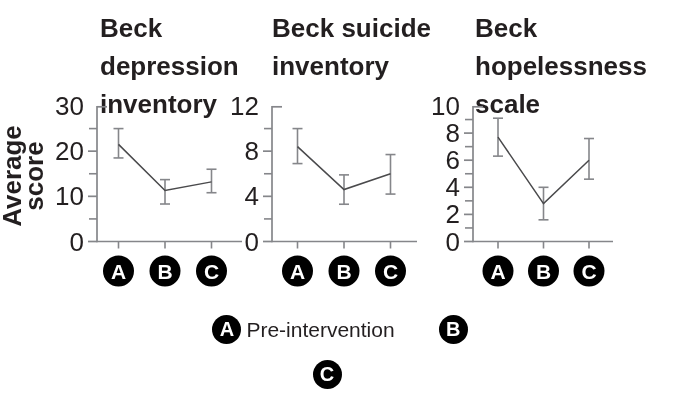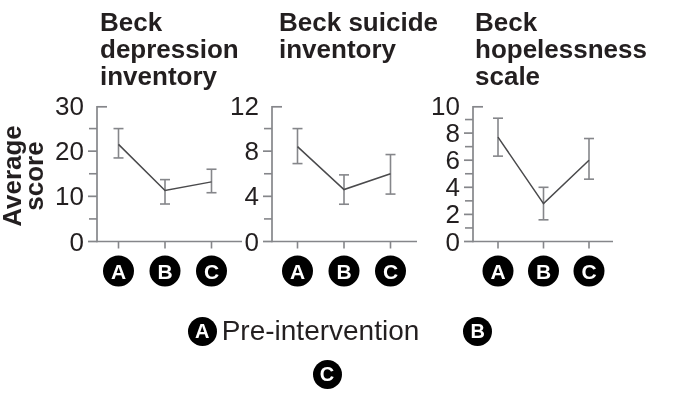--- a/index.html
+++ b/index.html
@@ -2,40 +2,40 @@
 <html><head>
 <meta charset="utf-8">
 <style>
   html,body { margin:0; padding:0; background:#ffffff; }
   .figure {
     position:relative; width:680px; height:409px; background:#ffffff;
     font-family:"Liberation Sans", sans-serif; overflow:hidden; color:#231f20;
   }
   .chart-title {
     position:absolute; top:9px; font-weight:bold; font-size:26px;
-    line-height:27px; letter-spacing:0px; white-space:pre-line; color:#231f20;
+    line-height:38px; letter-spacing:0px; white-space:pre-line; color:#231f20;
   }
   .t1 { left:100px; width:190px; }
-  .t2 { left:272px; width:200px;margin-left:7px; }
+  .t2 { left:272px; width:200px; }
   .t3 { left:475px; width:205px; }
   .ylabel {
     position:absolute; left:-36px; top:153px; width:120px; height:46px;
     transform:rotate(-90deg); font-weight:bold; font-size:26px; line-height:22px;
     text-align:center; color:#231f20;
   }
   svg.charts { position:absolute; left:0; top:0; }
   svg text { font-family:"Liberation Sans", sans-serif; }
   .legend-row {
     position:absolute; left:0; width:680px; display:flex;
     justify-content:center; align-items:center; gap:44px;
   }
   .legend-row.r1 { top:315px; }
   .legend-row.r2 { top:360px; transform:translateX(-13px); }
   .legend-item { display:flex; align-items:center; gap:5px; }
-  .legend-label { font-size:28px; color:#231f20; white-space:nowrap; }
+  .legend-label { font-size:21px; color:#231f20; white-space:nowrap; }
   .legend-circle {
     width:29px; height:29px; border-radius:50%; background:#000000; color:#ffffff;
     font-weight:bold; font-size:20px; display:flex; align-items:center;
     justify-content:center; flex:0 0 auto;
   }
 </style>
 </head>
 <body>
 
 <div class="figure">

